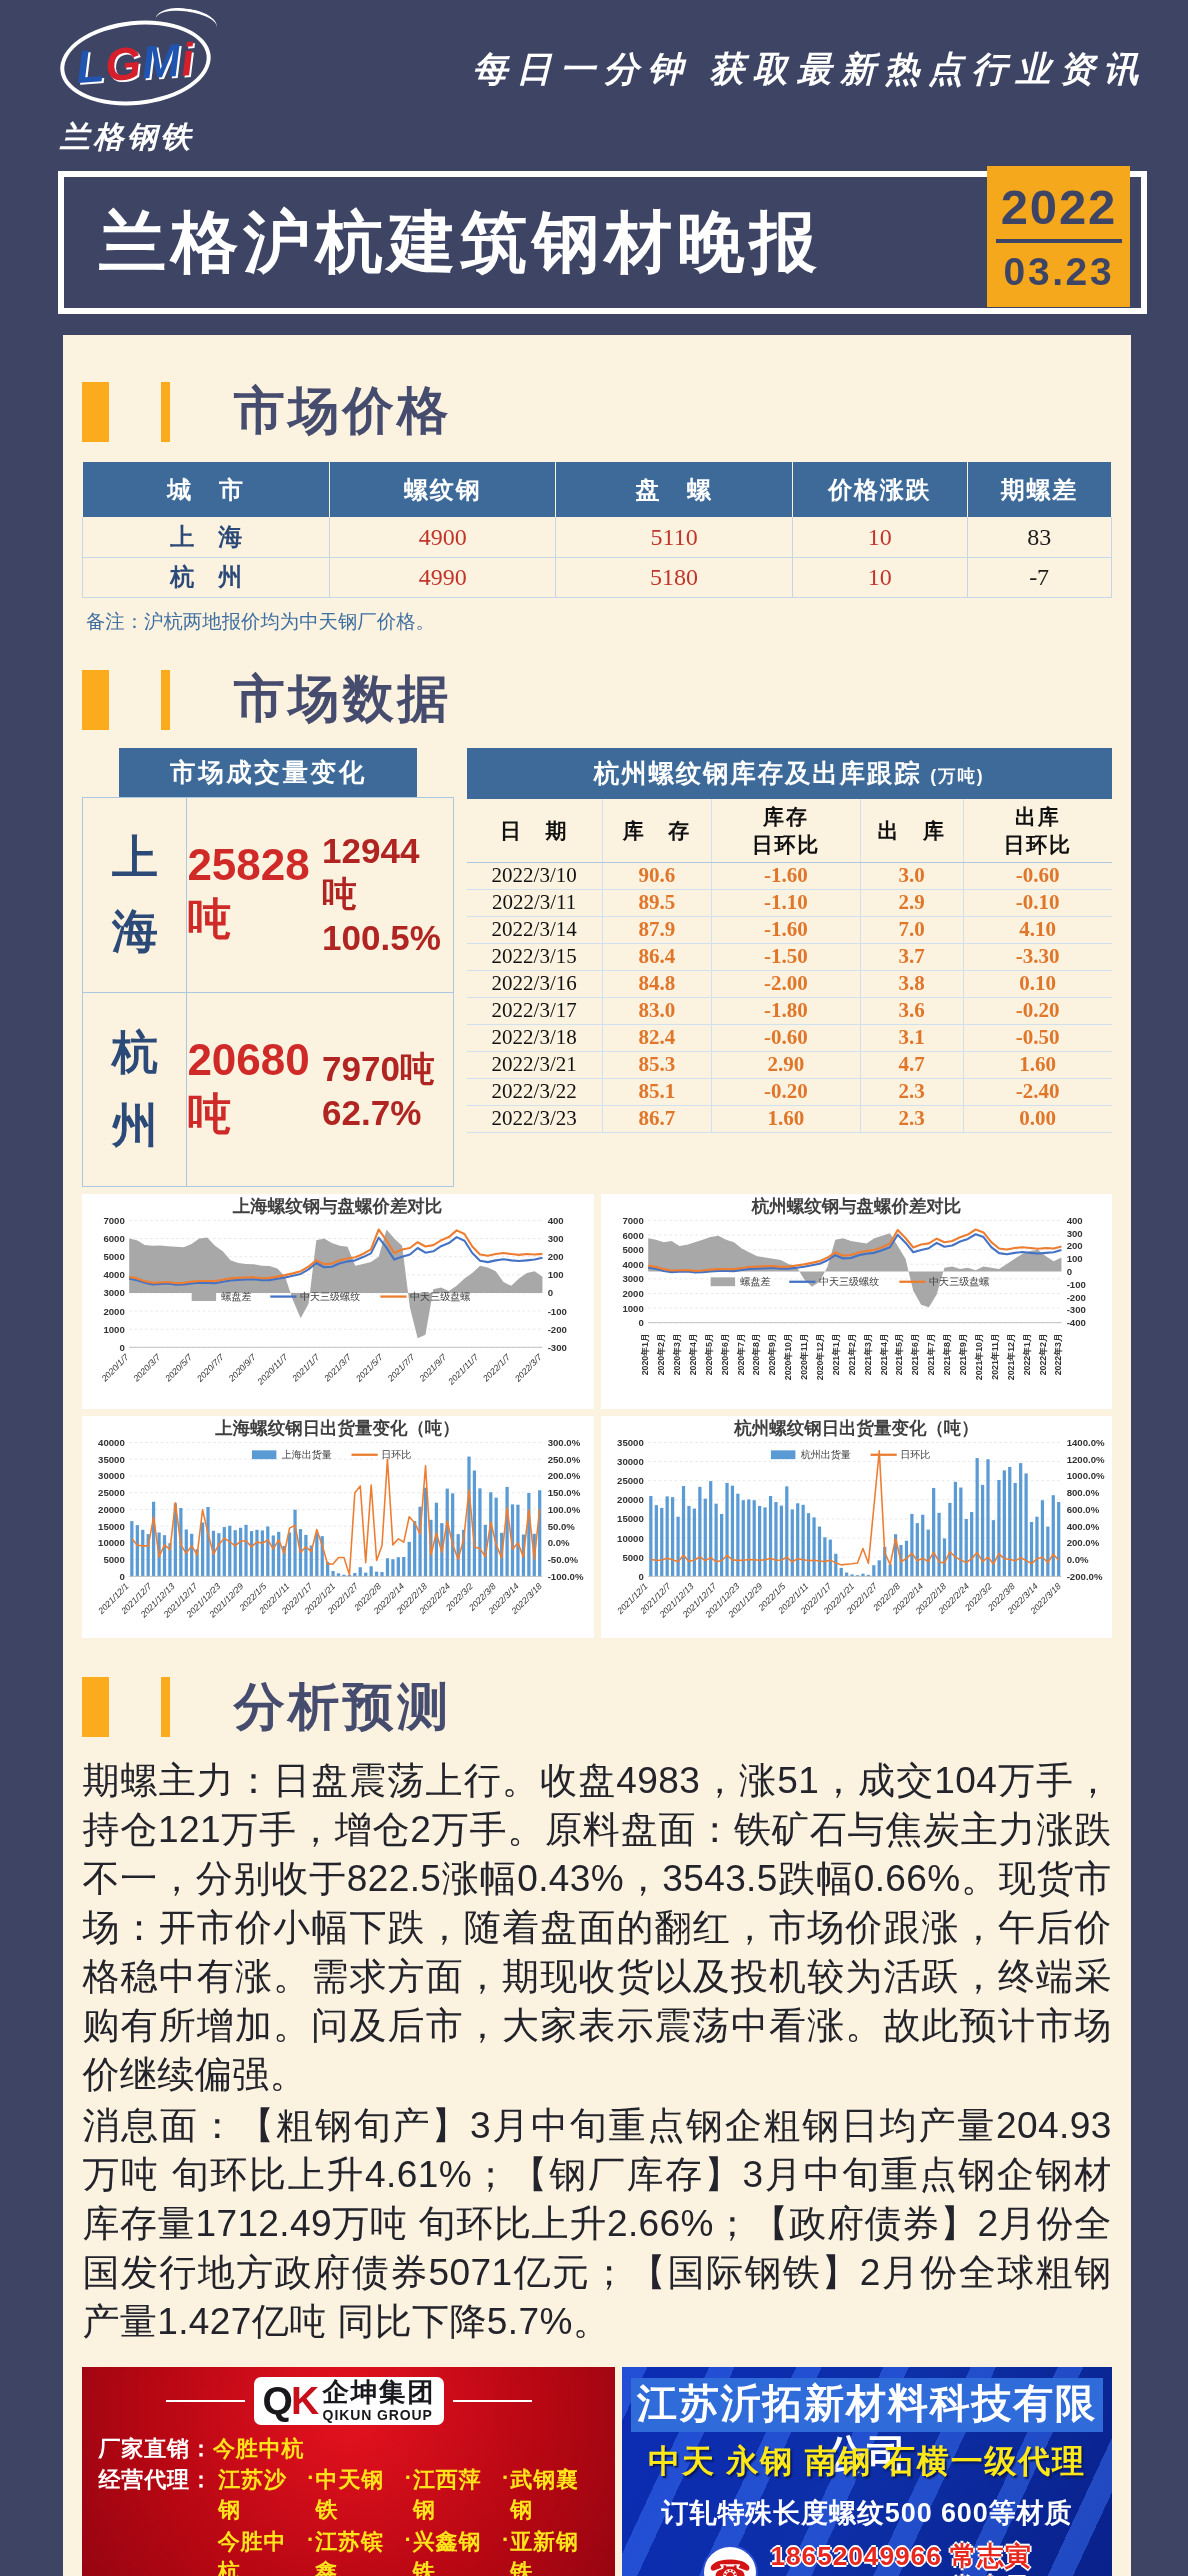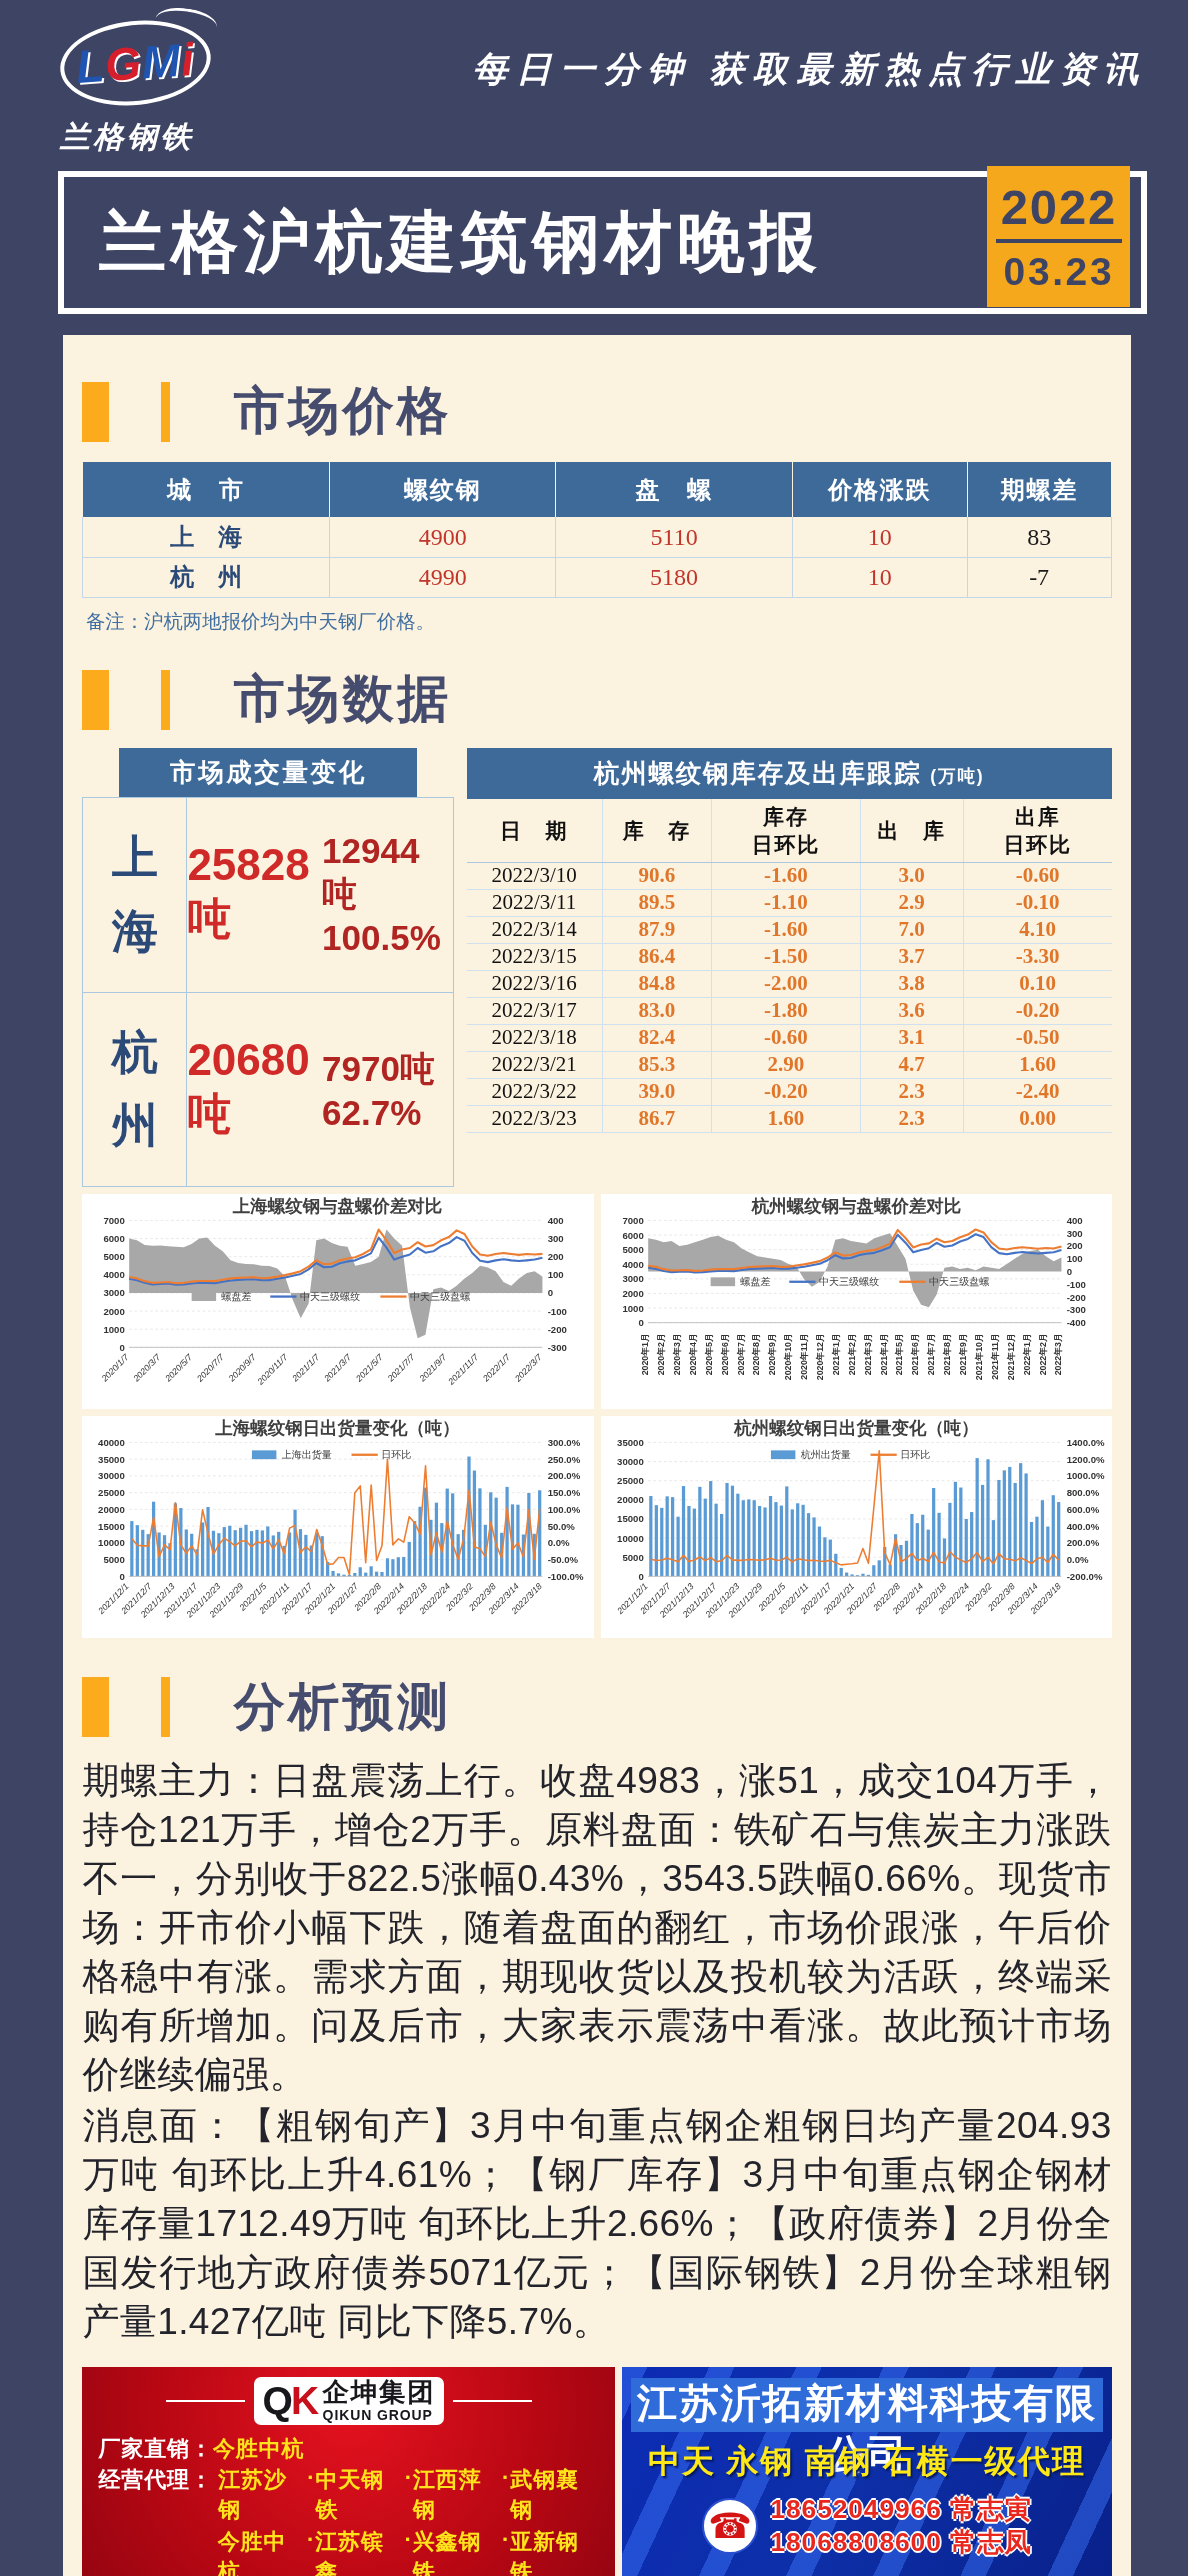--- a/index.html
+++ b/index.html
@@ -294,21 +294,21 @@
             </tr>
             <tr>
               <td>2022/3/21</td>
               <td class="val">85.3</td>
               <td class="val">2.90</td>
               <td class="val">4.7</td>
               <td class="val">1.60</td>
             </tr>
             <tr>
               <td>2022/3/22</td>
-              <td class="val">39.0</td>
+              <td class="val">85.1</td>
               <td class="val">-0.20</td>
               <td class="val">2.3</td>
               <td class="val">-2.40</td>
             </tr>
             <tr>
               <td>2022/3/23</td>
               <td class="val">86.7</td>
               <td class="val">1.60</td>
               <td class="val">2.3</td>
               <td class="val">0.00</td>
@@ -756,20 +756,21 @@
               <span>福华钢铁</span>
             </span>
           </div>
         </div>
       <div class="ad-contact">联系人：周经理15867120777</div>
 
     </div>
     <div class="ad-right">
       <div class="adr-head">江苏沂拓新材料科技有限公司</div>
       <div class="adr-sub">中天 永钢 南钢 石横一级代理</div>
+      <div class="adr-white">订轧特殊长度螺纹500 600等材质</div>
       <div class="adr-phones">
         <div class="phone-ico">☎</div>
         <div class="phone-nums">
           <div>18652049966 常志寅</div>
           <div>18068808600 常志凤</div>
         </div>
       </div>
     </div>
   </div>
 </div>

